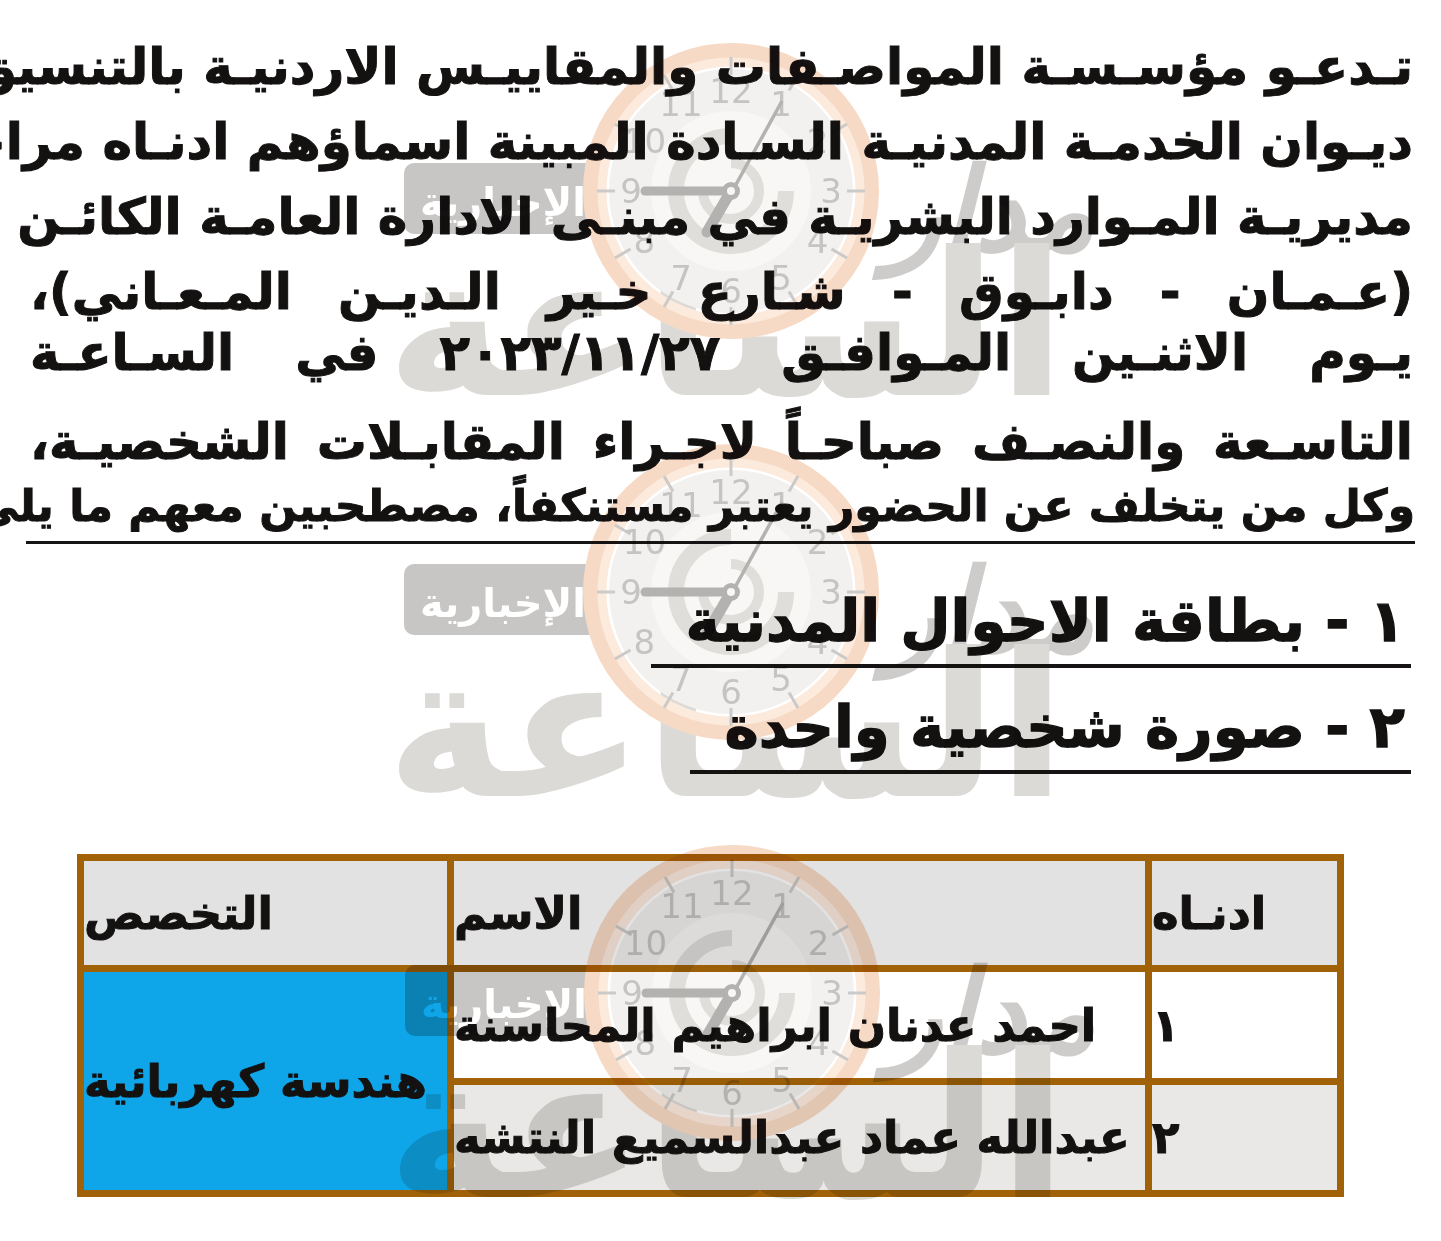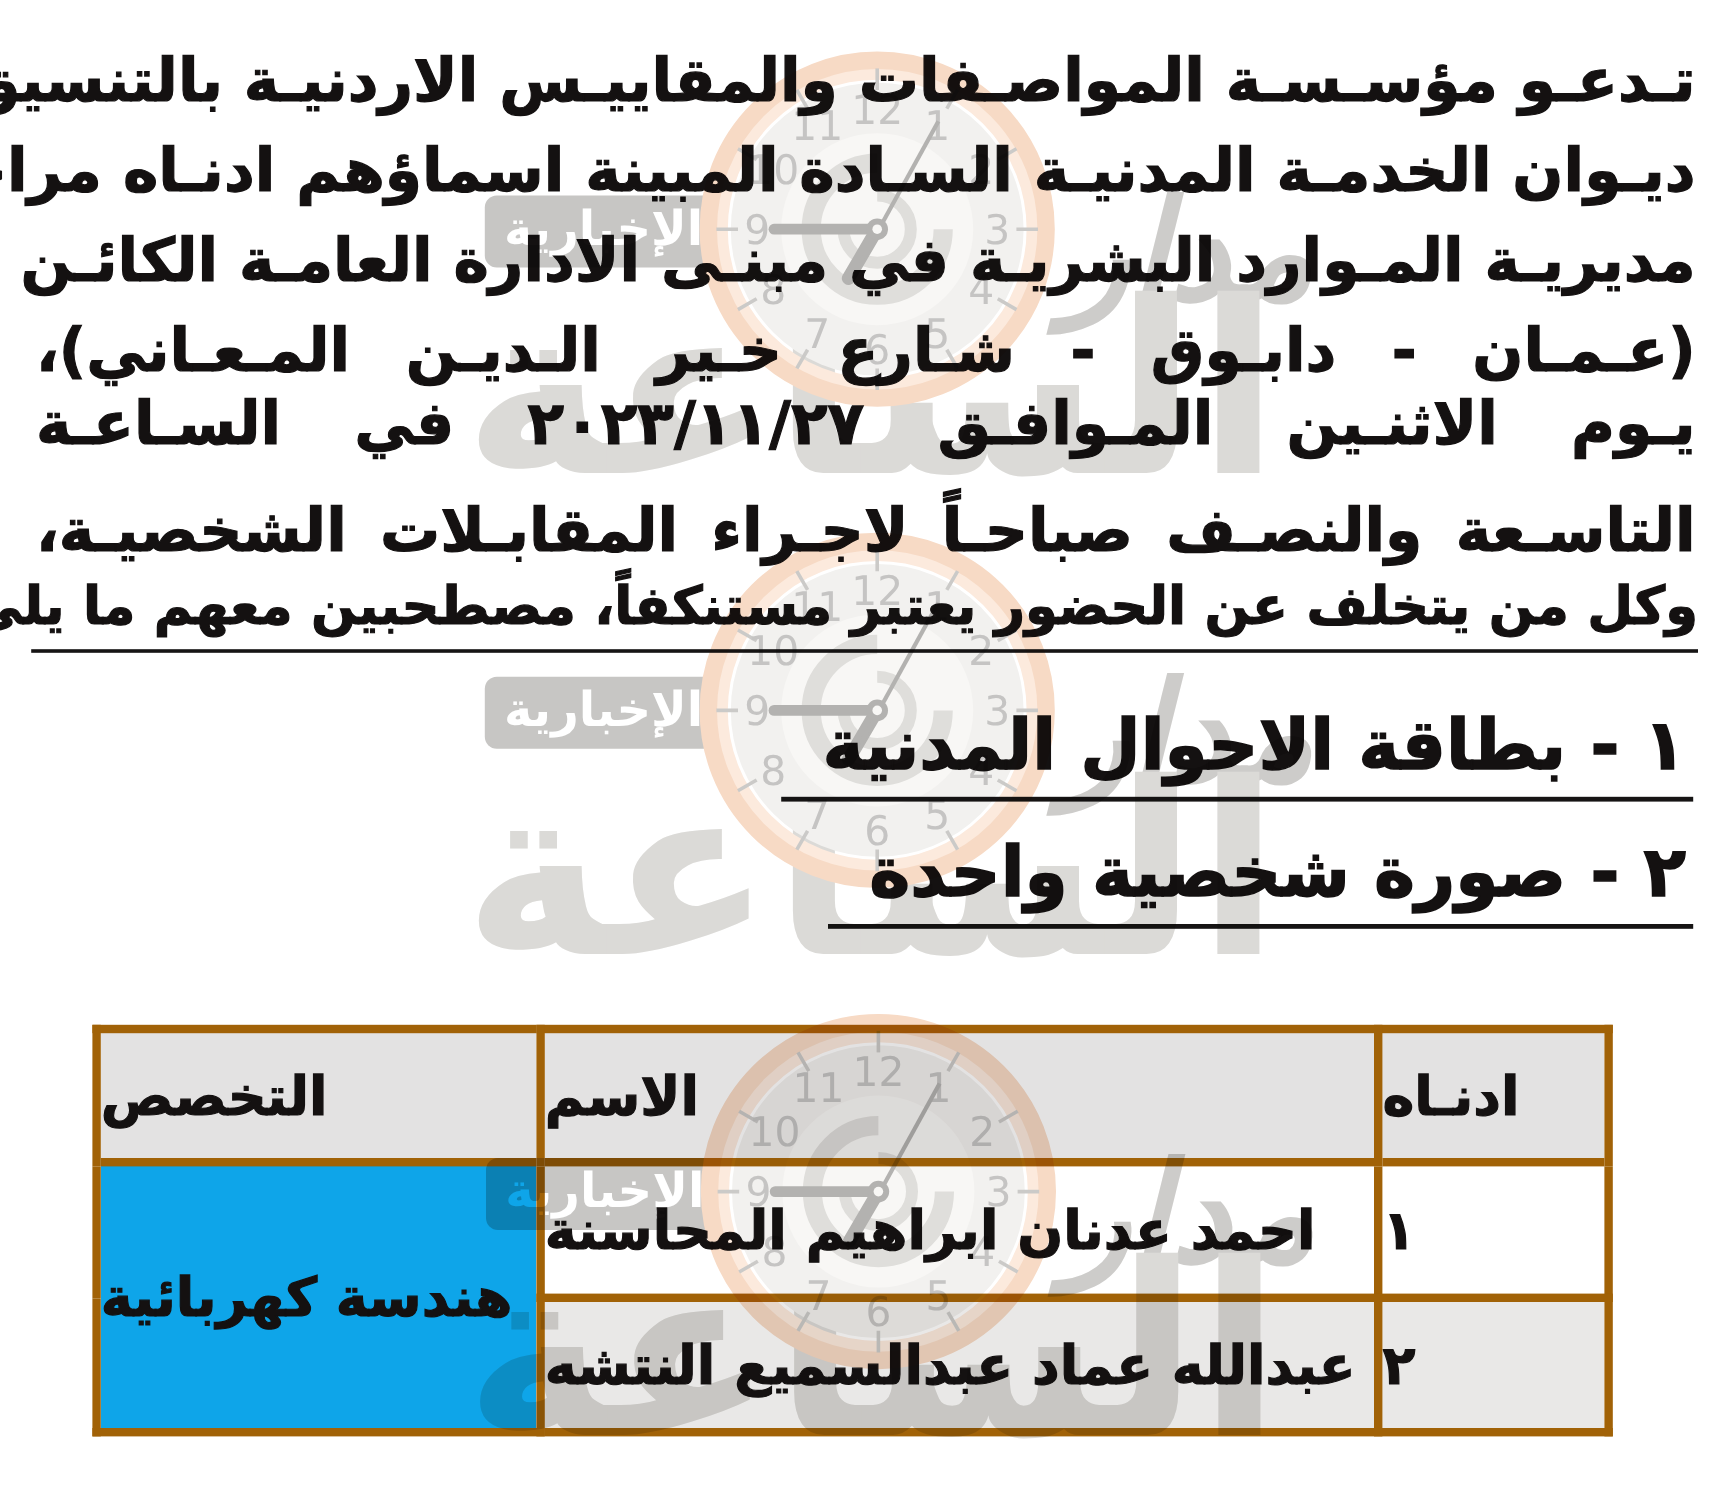--- a/index.html
+++ b/index.html
@@ -67,21 +67,21 @@
   }
   .wm { position:absolute; width:1060px; height:560px; direction:rtl; }
   .wm-clock { position:absolute; left:495px; top:110px; width:300px; height:300px; }
   .wm-madar {
     position:absolute; left:800px; top:222px; font-size:115px; line-height:1;
     font-weight:700; color:#cdccca; letter-spacing:1px;font-style:italic;
   }
   .wm-akhbaria {
     position:absolute; left:318px; top:232px; font-size:40px; line-height:1.15;
     font-weight:700; color:#ffffff; background:#c7c6c4;
-    padding:5px 16px 9px 16px; border-radius:10px;
+    padding:16px 16px 9px 16px; border-radius:10px;
   }
   .wm-saa {
     position:absolute; left:300px; top:300px; font-size:200px; line-height:0.95;
     font-weight:700; color:#dbdad7; letter-spacing:-6px; white-space:nowrap;
   }
 </style>
 </head>
 <body>
 
 <div class="page">

